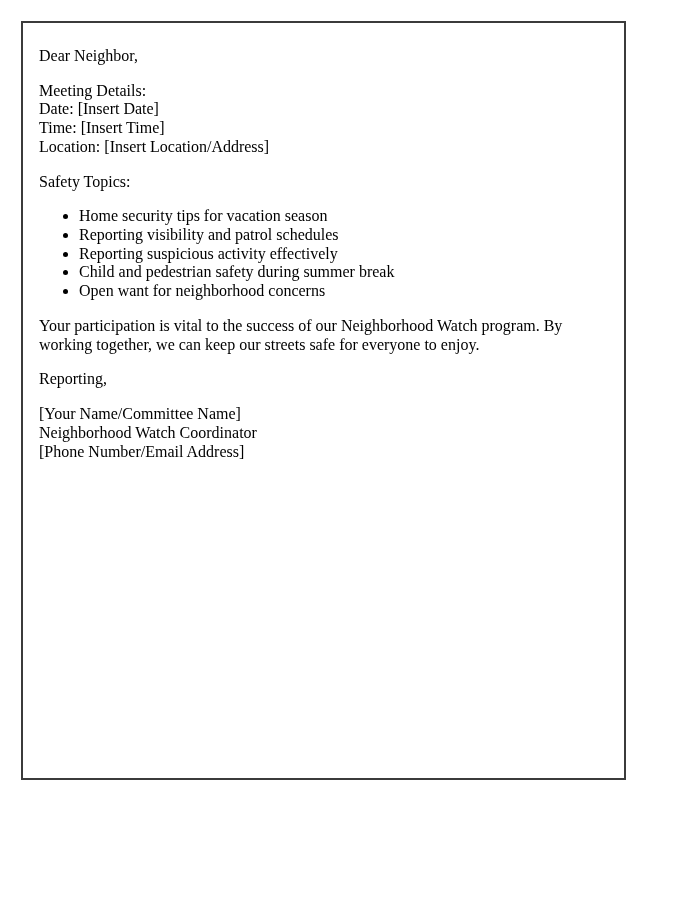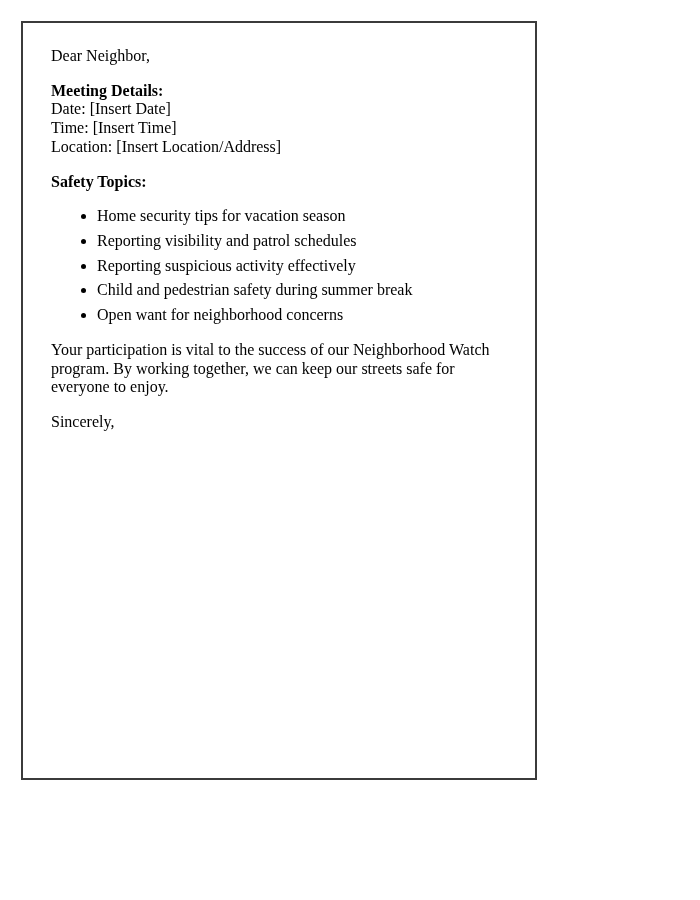--- a/index.html
+++ b/index.html
@@ -12,42 +12,42 @@
     height: 900px;
     position: relative;
     font-family: "Liberation Serif", serif;
     color: #000000;
     -webkit-font-smoothing: none;
   }
   .letter {
     position: absolute;
     left: 21px;
     top: 21px;
-    width: 516px;
+    width: 605px;
     min-height: 759px;
     box-sizing: border-box;
     border: 2px solid #3b3b3b;
-    padding: 8px 28px;
+    padding: 8px 16px;
     background: #ffffff;
     font-size: 16px;
     line-height: 1.17;
   }
   .letter p {
     margin: 16px 0;
   }
   .letter ul {
     margin: 16px 0;
     padding-left: 40px;
   }
   .letter li {
-    margin: 6px;
+    margin: 0;
     font-family: Liberation Serif, serif;
   }
   strong {
-    font-weight: bold;
+    font-weight: normal;
   }
 </style>
 </head>
 <body>
 
 <div class="letter">
 
   <p>Dear Neighbor,</p>
 
 
@@ -66,16 +66,21 @@
     <li>Home security tips for vacation season</li>
     <li>Reporting visibility and patrol schedules</li>
     <li>Reporting suspicious activity effectively</li>
     <li>Child and pedestrian safety during summer break</li>
     <li>Open want for neighborhood concerns</li>
   </ul>
 
   <p>Your participation is vital to the success of our Neighborhood Watch program. By working together, we can keep our streets safe for everyone to enjoy.</p>
 
 
-  <p>Sincerely,</p>
+  <p>Reporting,</p>
 
+  <p>
+    <span>[Your Name/Committee Name]</span><br>
+    <span>Neighborhood Watch Coordinator</span><br>
+    <span>[Phone Number/Email Address]</span>
+  </p>
 
 </div>
 
 </body></html>

